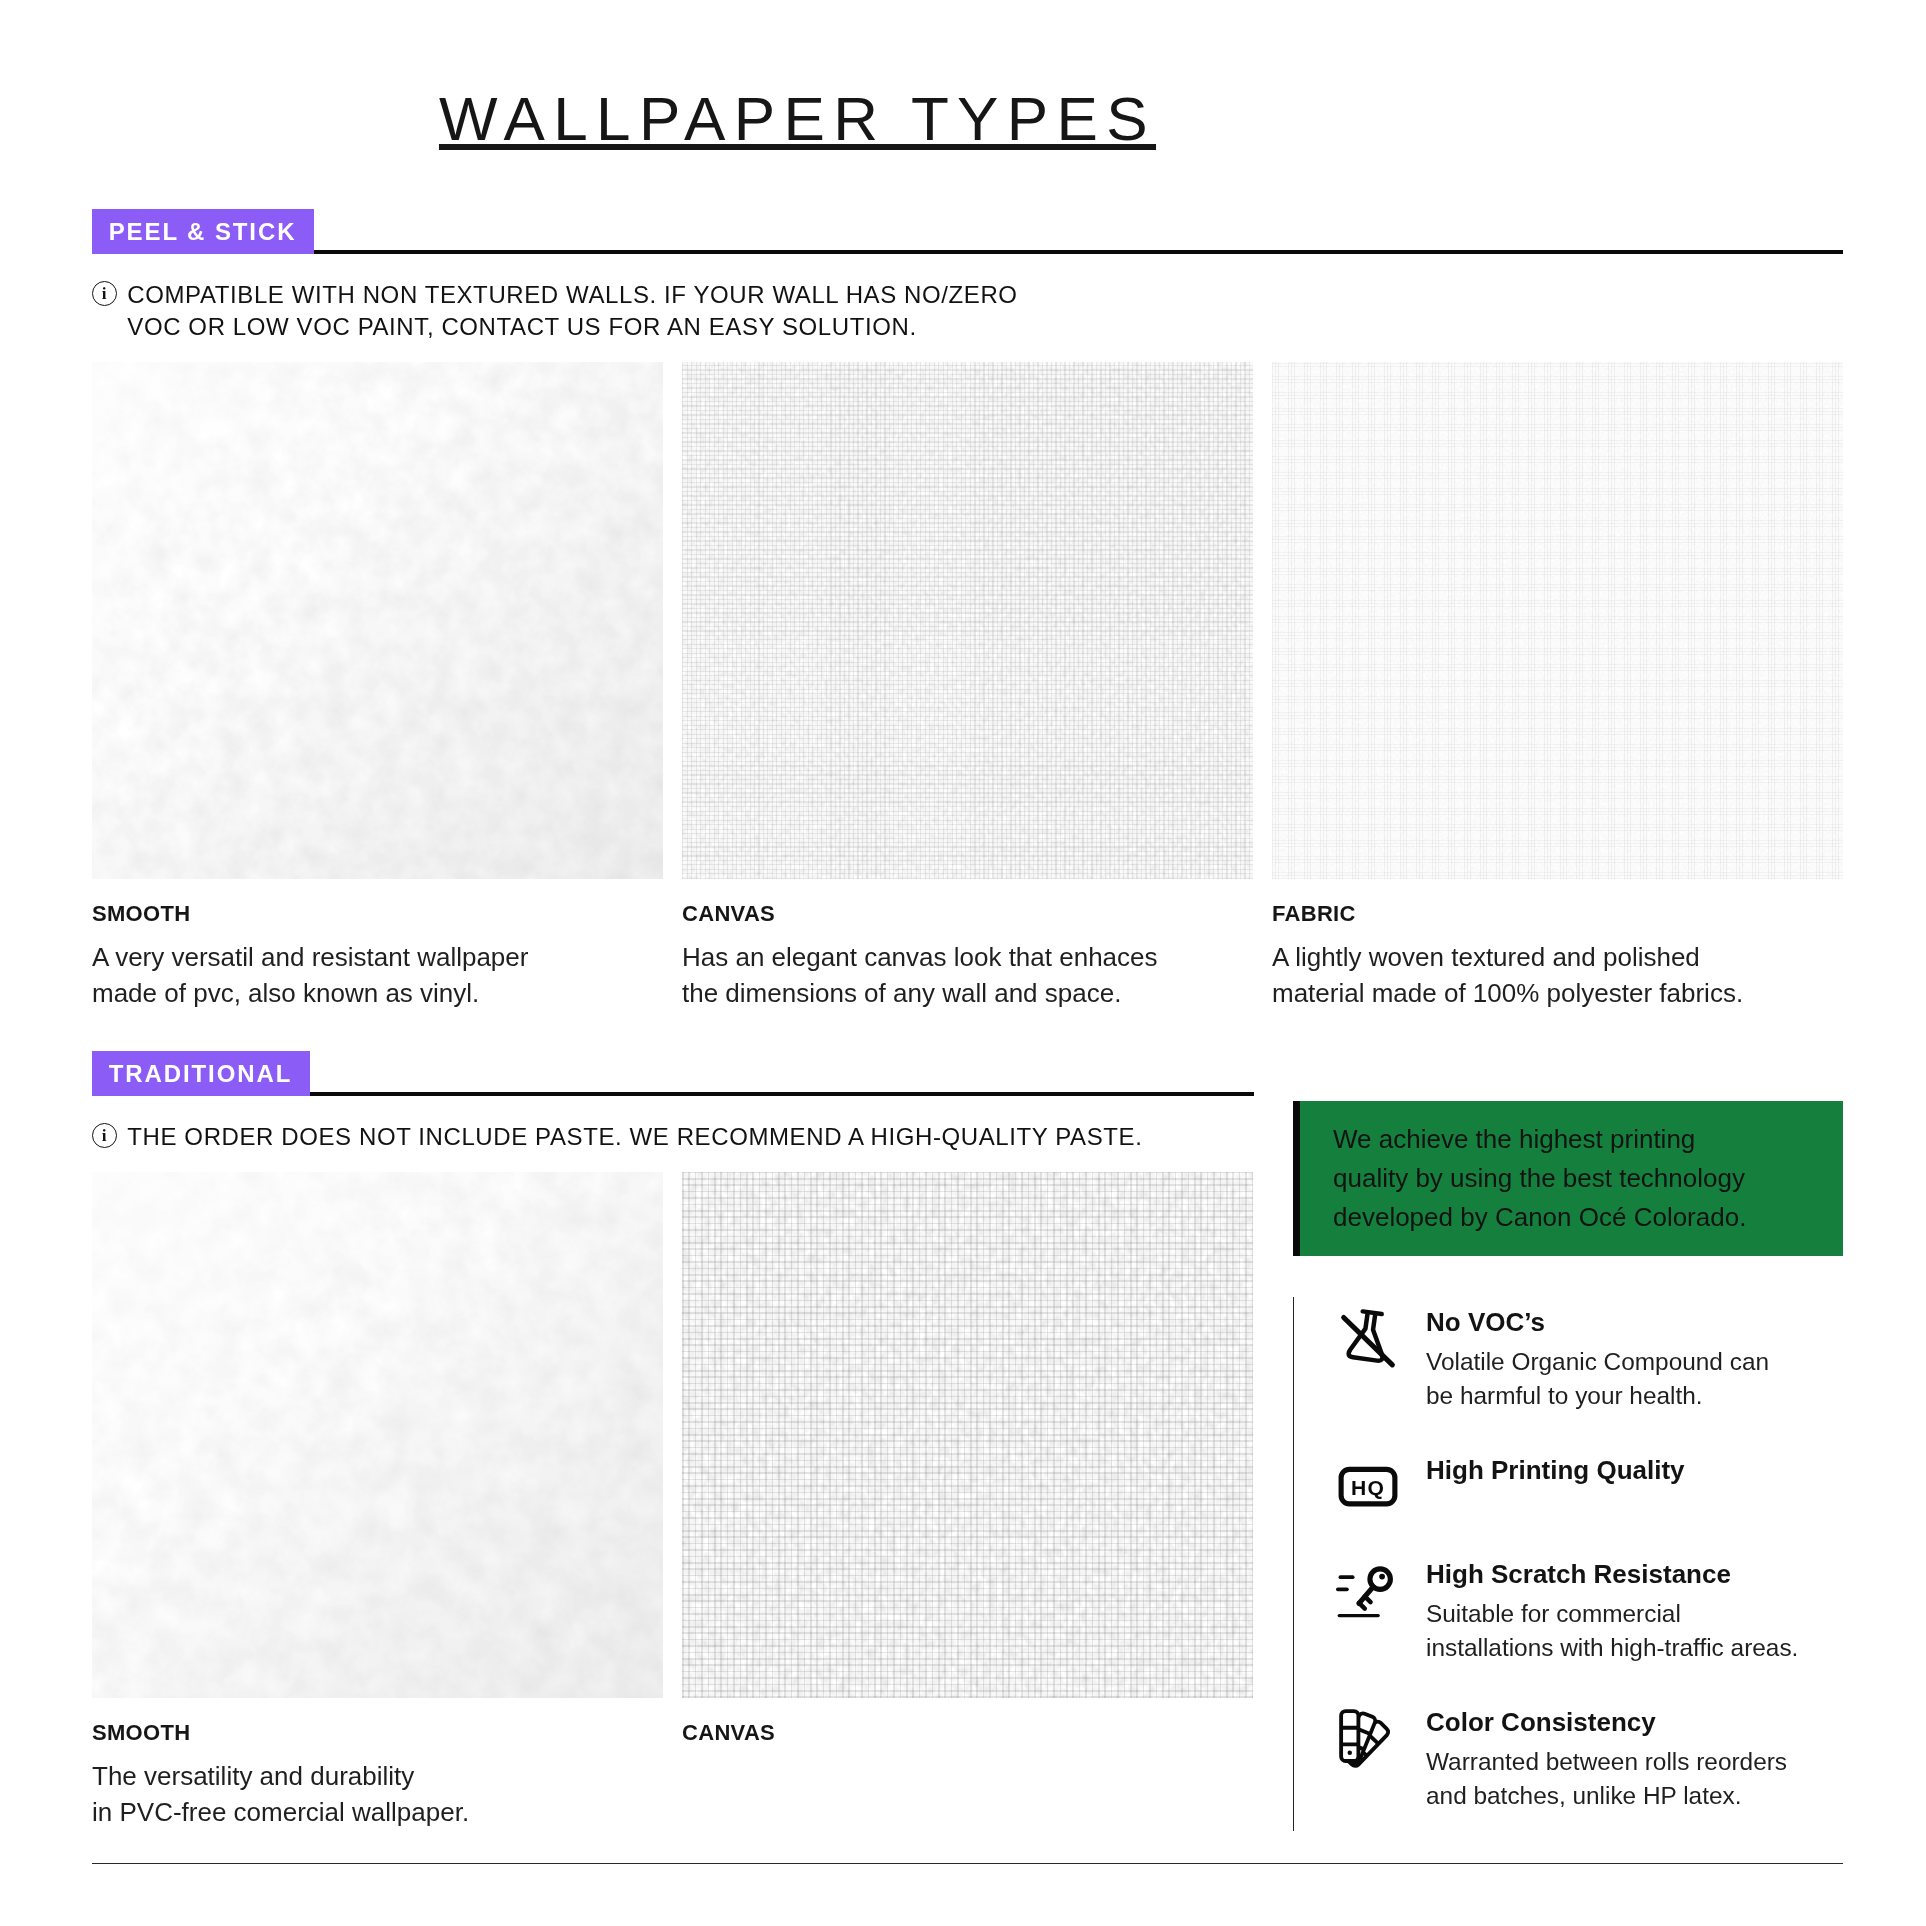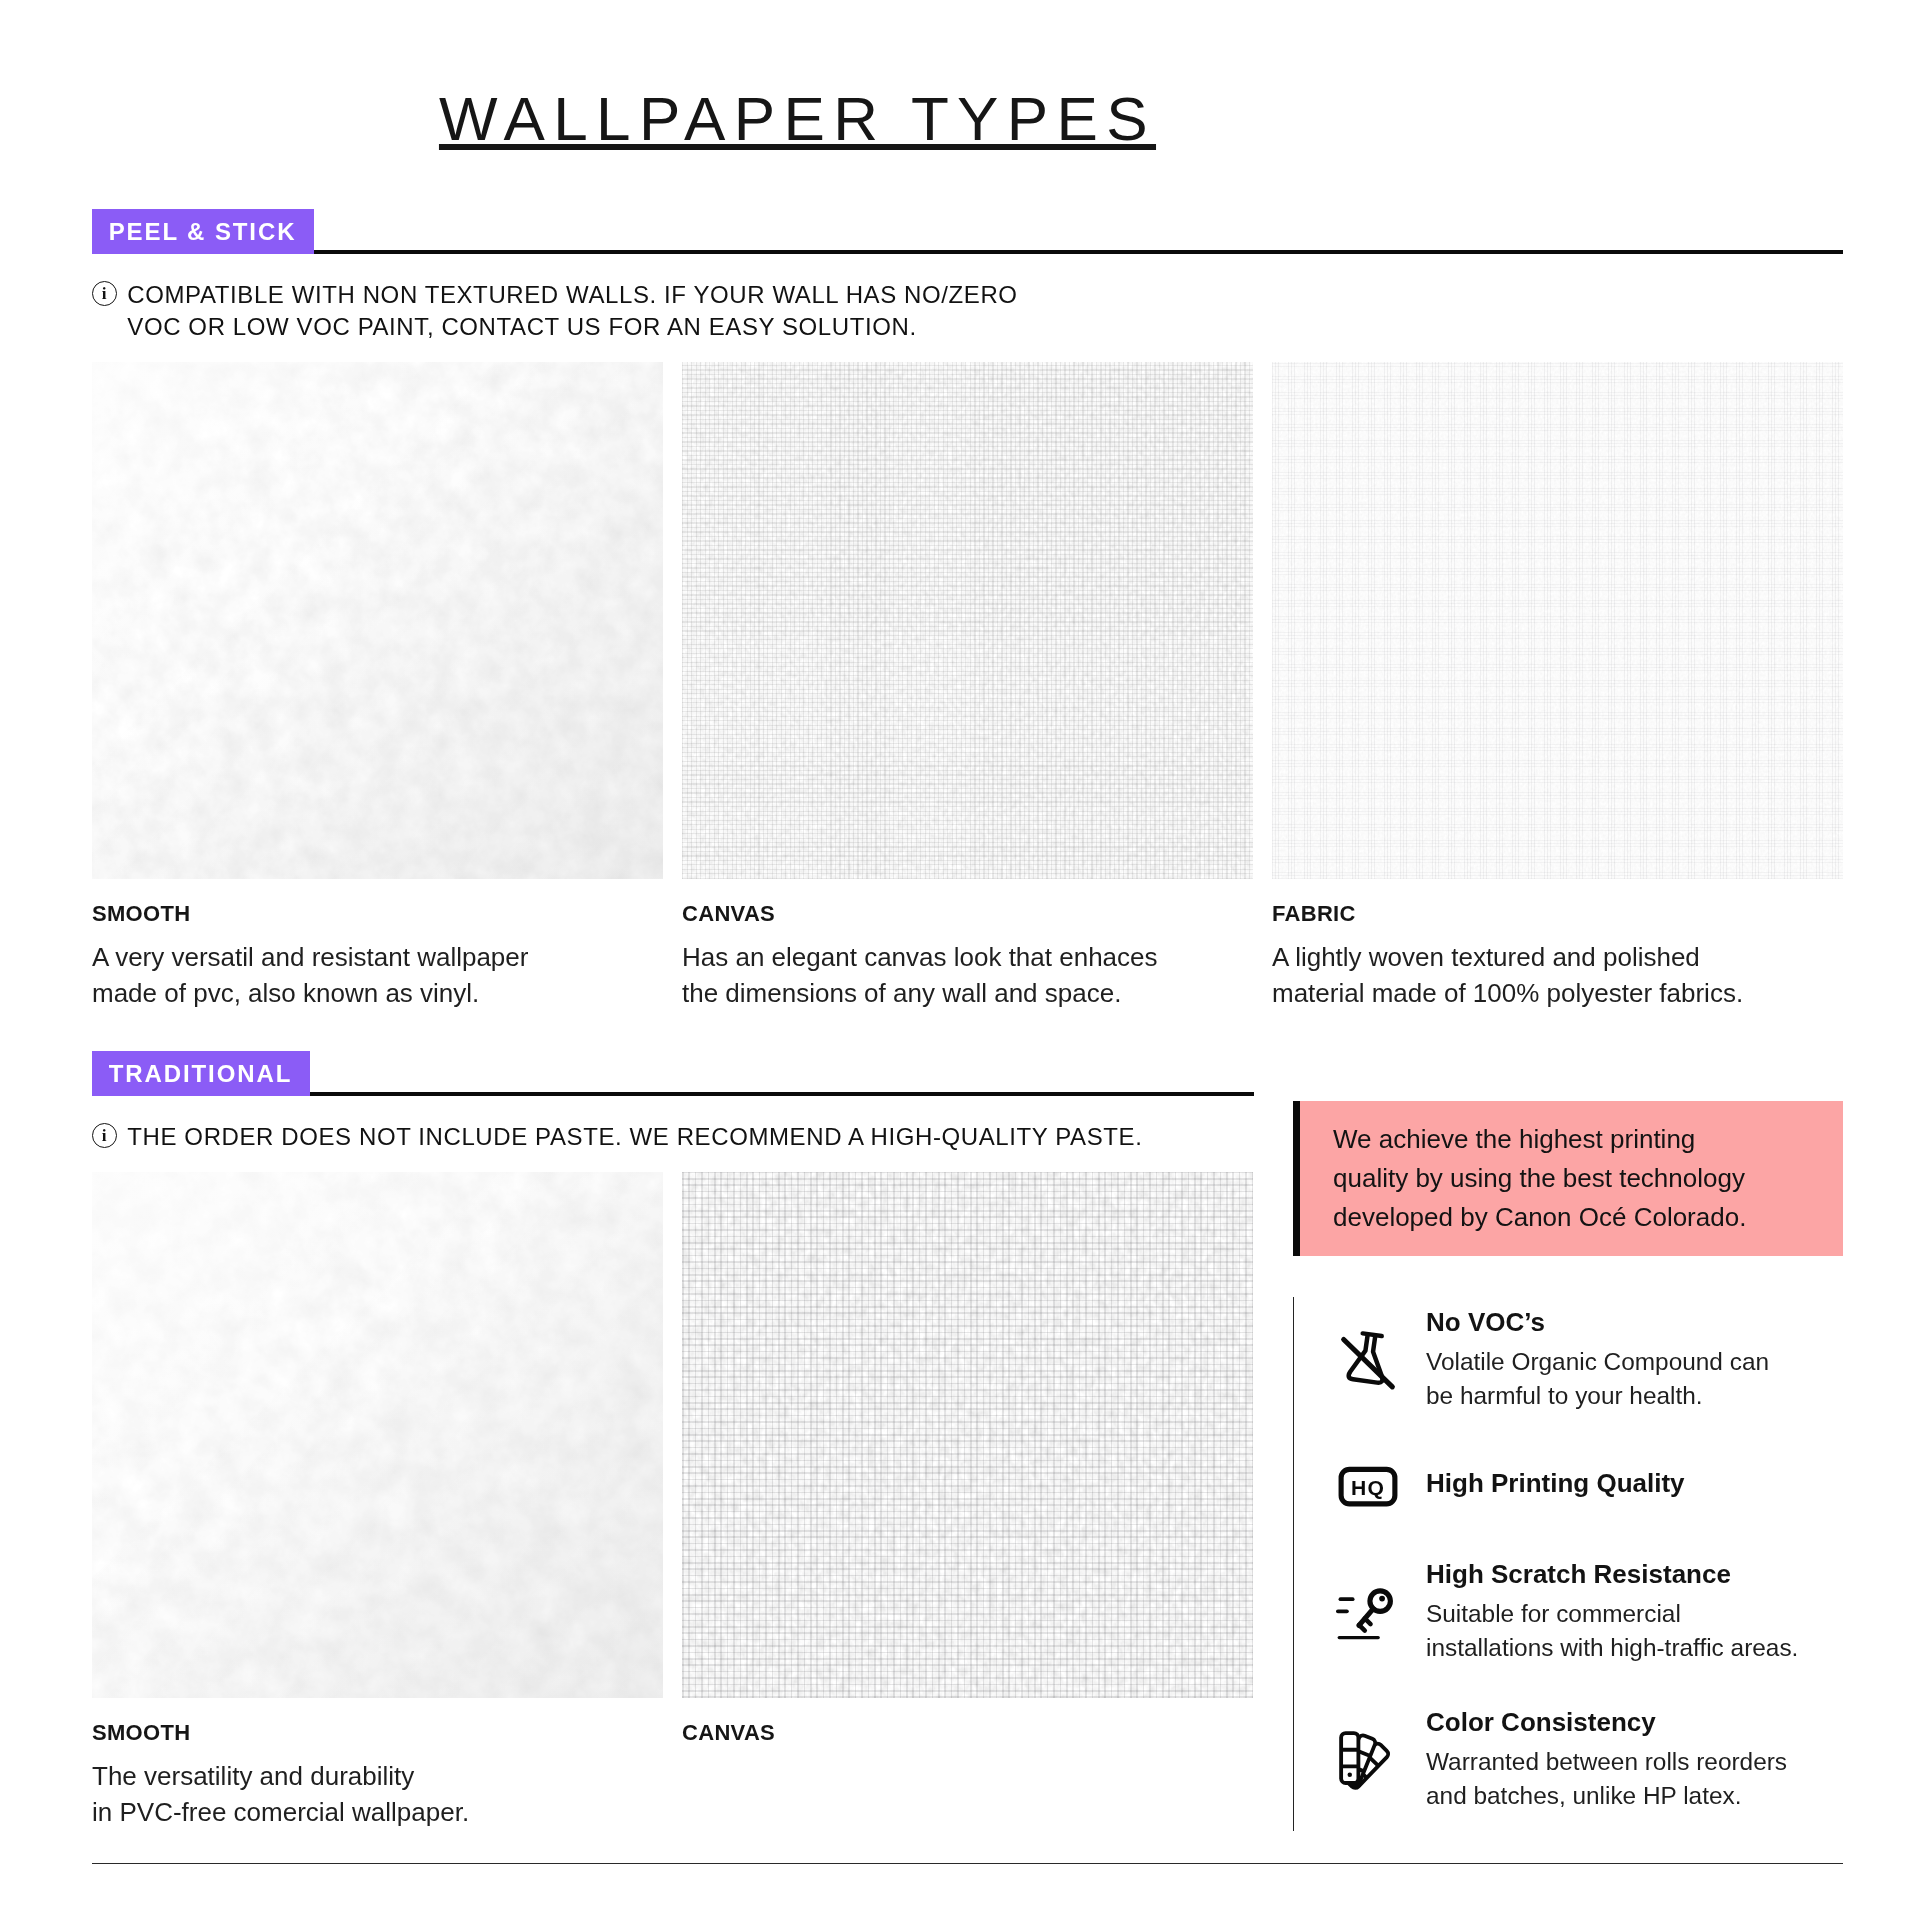--- a/index.html
+++ b/index.html
@@ -86,34 +86,34 @@
     font-size:26px;font-weight:300;line-height:1.4;margin-top:11.6px;color:#1f1f1f;
     white-space:pre-line;
   }
   
   .trad{display:flex;margin-top:39px;}
   .trad-left{width:1162px;flex:none;}
   .trad-right{flex:1;margin-left:39px;min-width:0;}
   
   .quality{
     margin-top:50px;
-    background:#fca5a5;
+    background:#15803d;
     border-left:7.7px solid #0a0a0a;
     padding:19px 19px 19px 33px;
     font-size:26px;font-weight:400;line-height:1.5;color:#131313;
     white-space:pre-line;
   }
   
   .features{
     margin-top:41px;
     border-left:1.9px solid #242424;
     padding:9px 0 16.7px 42px;
     display:flex;flex-direction:column;gap:40px;
   }
-  .feature{display:flex;gap:26px;align-items:center;}
+  .feature{display:flex;gap:26px;align-items:flex-start;}
   .f-icon{flex:none;width:64px;height:64px;}
   .f-icon svg{width:64px;height:64px;display:block;}
   .f-title{font-size:26px;font-weight:700;color:#131313;margin:1.3px 0 6.4px;}
   .f-desc{font-size:24.4px;font-weight:300;line-height:1.42;color:#1f1f1f;white-space:pre-line;}
   
   .bottom-rule{height:1.9px;background:#2a2a2a;margin-top:32px;}
   .defs-holder{position:absolute;width:0;height:0;overflow:hidden;}
 </style>
 </head>
 <body>

